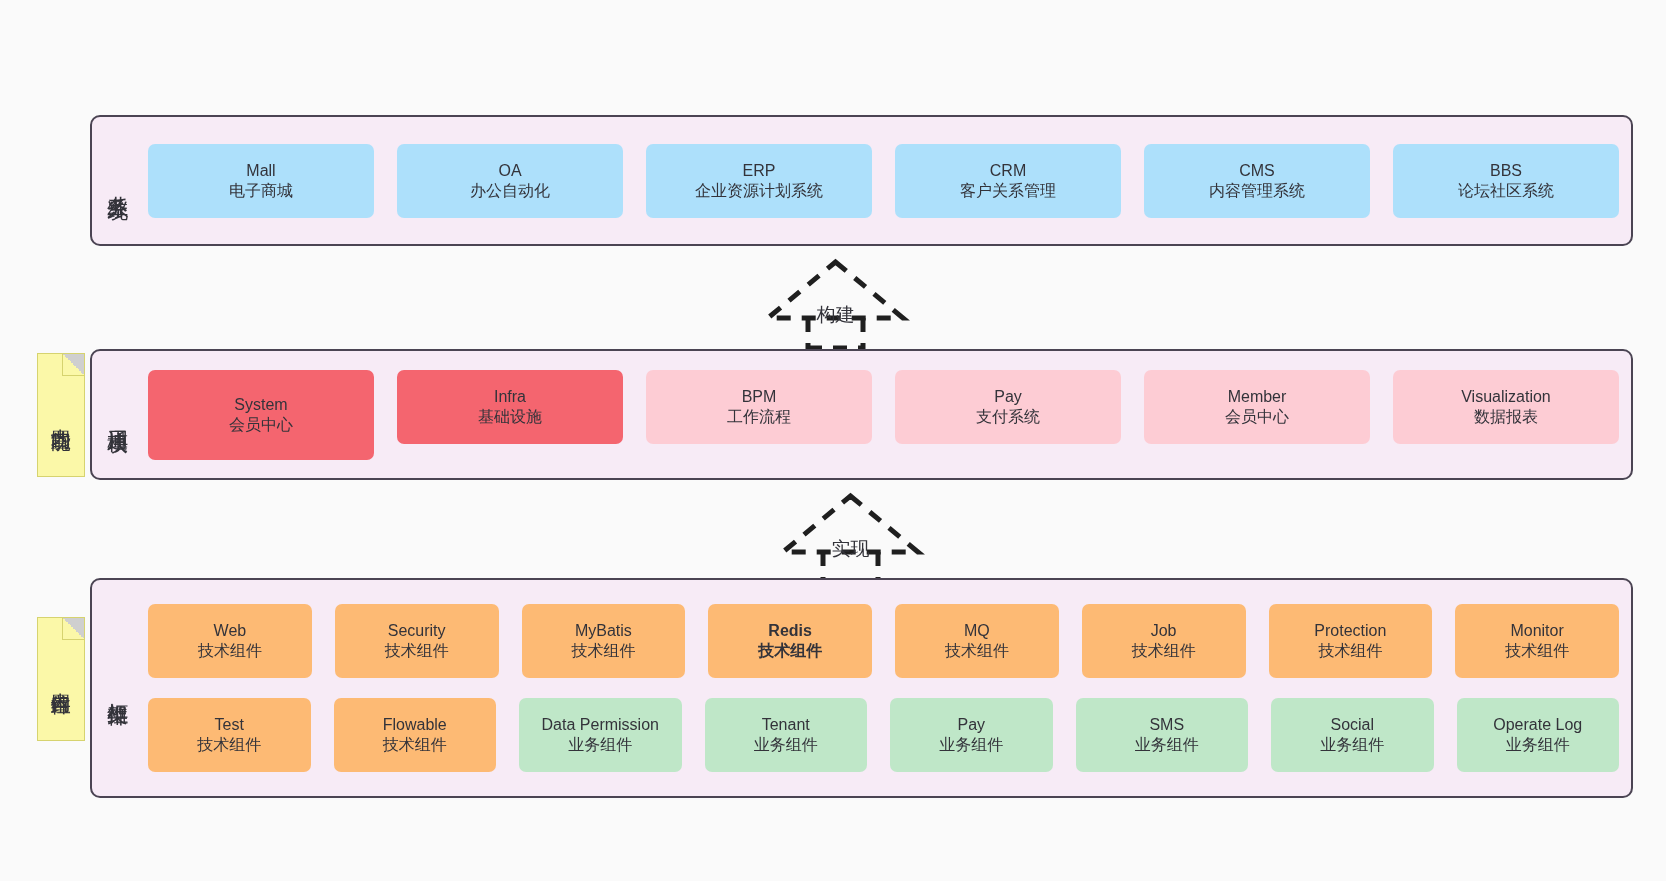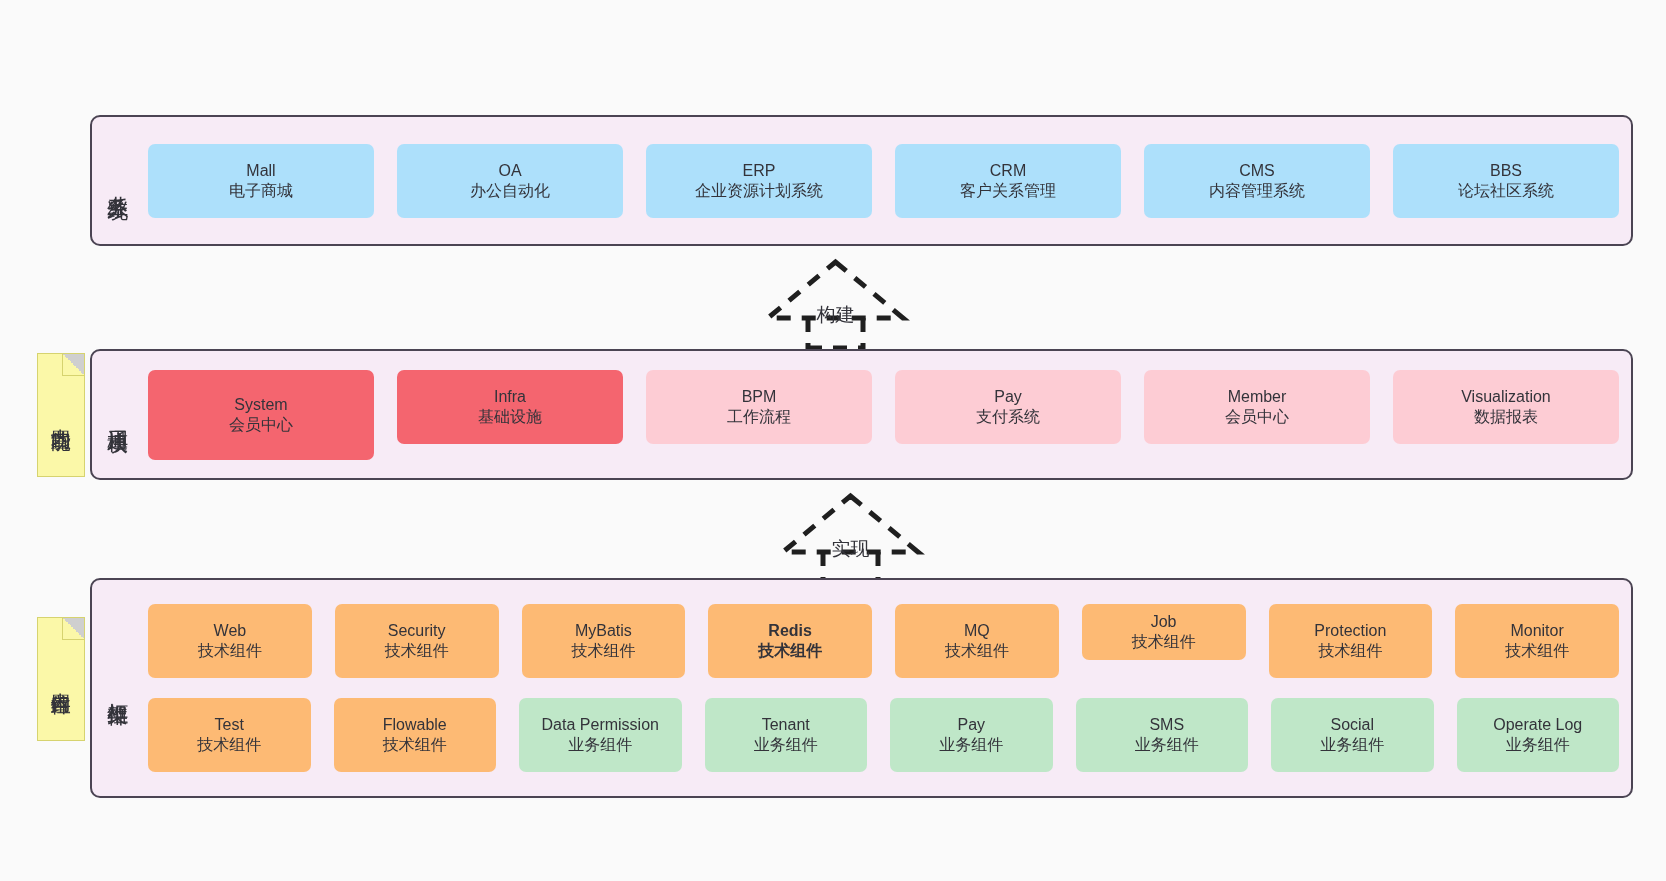--- a/index.html
+++ b/index.html
@@ -245,21 +245,21 @@
           <span class="l2">技术组件</span>
         </div>
         <div class="node c-green" style="height:74px;font-weight:bold;">
           <span class="l1">Redis</span>
           <span class="l2">技术组件</span>
         </div>
         <div class="node c-green" style="height:74px;justify-content:center;">
           <span class="l1">MQ</span>
           <span class="l2">技术组件</span>
         </div>
-        <div class="node c-green" style="height:56px;">
+        <div class="node c-green" style="height:74px;">
           <span class="l1">Job</span>
           <span class="l2">技术组件</span>
         </div>
         <div class="node c-green" style="height:74px;">
           <span class="l1">Protection</span>
           <span class="l2">技术组件</span>
         </div>
         <div class="node c-green" style="height:74px;">
           <span class="l1">Monitor</span>
           <span class="l2">技术组件</span>

